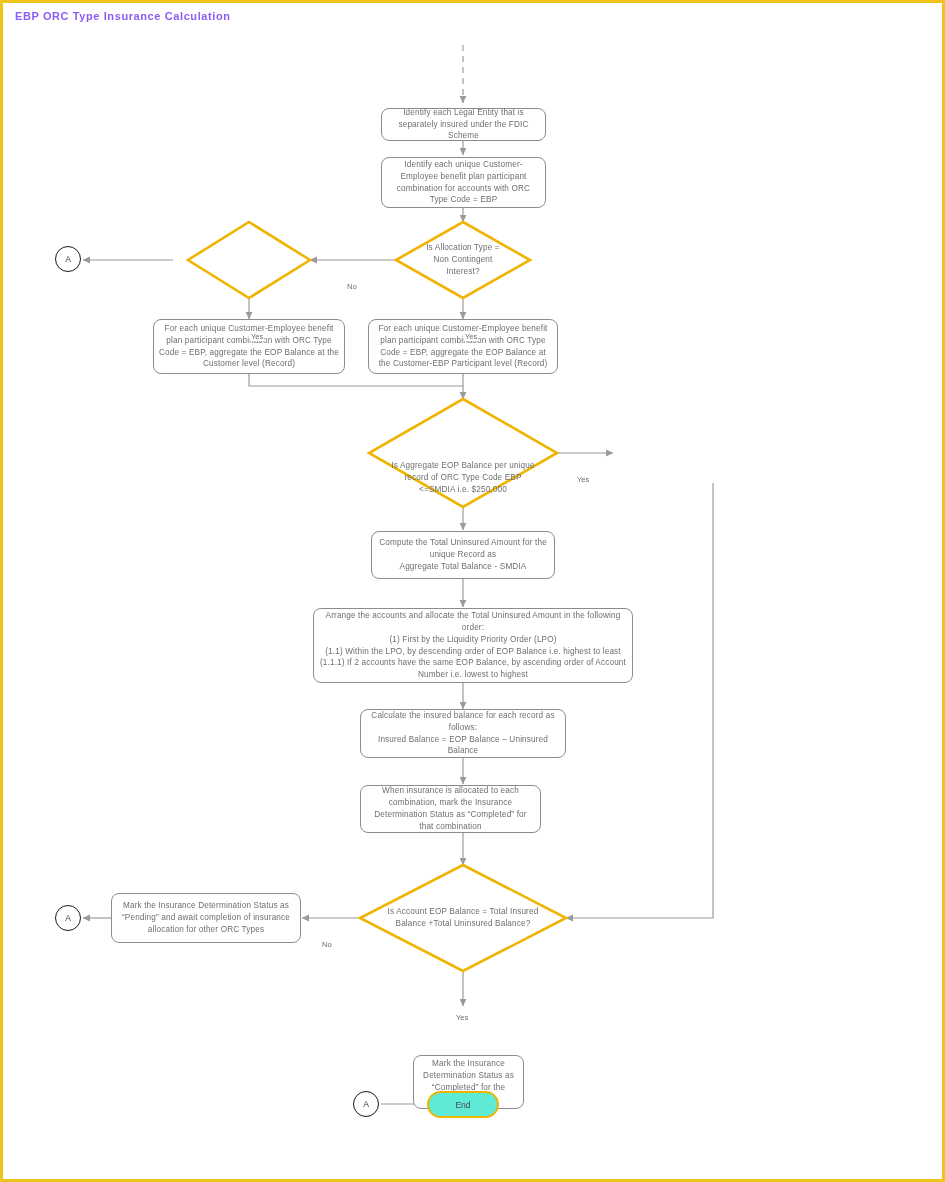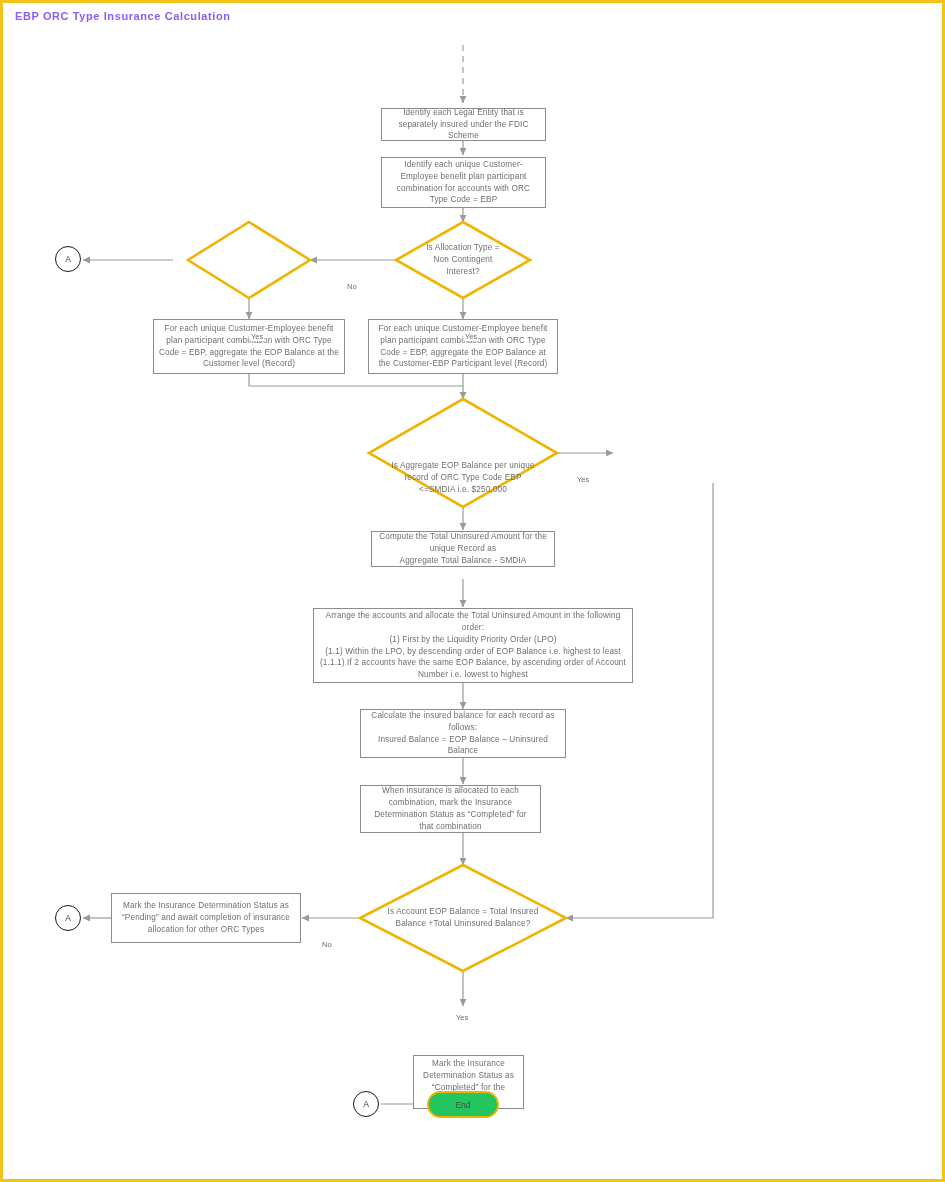--- a/index.html
+++ b/index.html
@@ -37,20 +37,21 @@
     height: 1182px;
   }
   
   .node {
     position: absolute;
     box-sizing: border-box;
     display: flex;
     align-items: center;
     justify-content: center;
     text-align: center;
+    border-radius: 8px;
   }
   .proc {
     border: 1.5px solid #8c8c8c;
     background: #ffffff;
     color: #6e6e6e;
     font-size: 8.2px;
     line-height: 1.45;
     padding: 3px 5px;
     letter-spacing: 0.15px;
   }
@@ -79,21 +80,21 @@
     align-items: center;
     justify-content: center;
     color: #3a3a3a;
     font-size: 8.5px;
   }
   .terminator {
     position: absolute;
     box-sizing: border-box;
     border: 2.4px solid #f0b400;
     border-radius: 14px;
-    background: #22c55e;
+    background: #5eead4;
     display: flex;
     align-items: center;
     justify-content: center;
     color: #4a4a4a;
     font-size: 8.5px;
   }
   .edge-label {
     position: absolute;
     color: #6e6e6e;
     font-size: 7.6px;
@@ -186,21 +187,21 @@
 
   <div class="node proc" style="left:150px; top:316px; width:192px; height:55px;">
     <span>For each unique Customer-Employee benefit plan participant combination with ORC Type Code = EBP, aggregate the EOP Balance at the Customer level (Record)</span>
   </div>
 
   <div class="node proc" style="left:365px; top:316px; width:190px; height:55px;">
     <span>For each unique Customer-Employee benefit plan participant combination  with ORC Type Code = EBP, aggregate the EOP Balance at the Customer-EBP Participant level (Record)</span>
   </div>
 
 
-  <div class="node proc" style="left:368px; top:528px; width:184px; height:36px; white-space:pre-line;">
+  <div class="node proc" style="left:368px; top:528px; width:184px; height:48px; white-space:pre-line;">
     <span>Compute the Total Uninsured Amount for the unique Record as
 Aggregate Total Balance - SMDIA</span>
   </div>
 
   <div class="node proc" style="left:310px; top:605px; width:320px; height:75px; white-space:pre-line;">
     <span>Arrange the accounts and allocate the Total Uninsured Amount in the following order:
 (1) First by the Liquidity Priority Order (LPO)
 (1.1) Within the LPO, by descending order of EOP Balance i.e. highest to least
 (1.1.1) If 2 accounts have the same EOP Balance, by ascending order of Account Number i.e. lowest to highest</span>
   </div>

